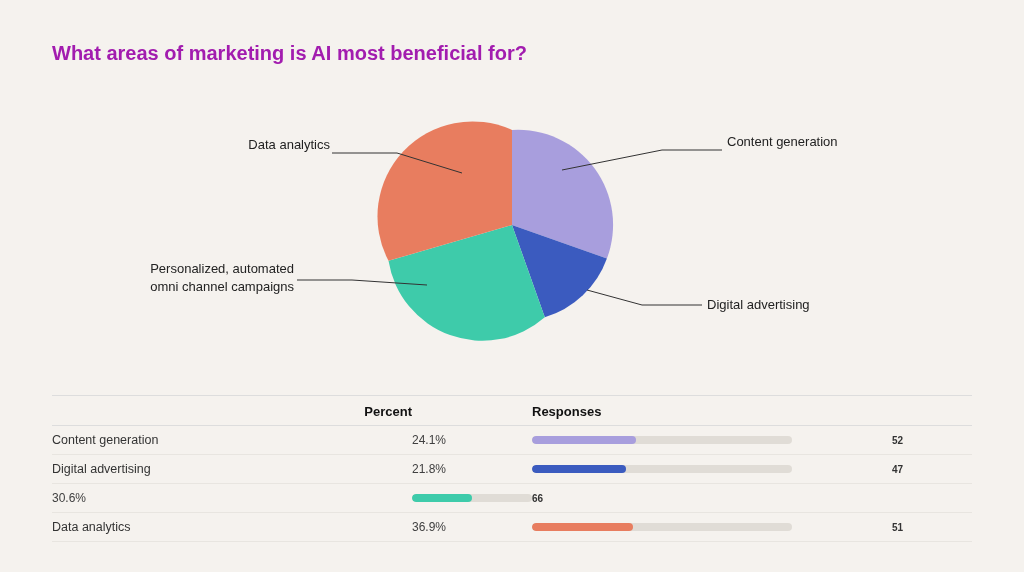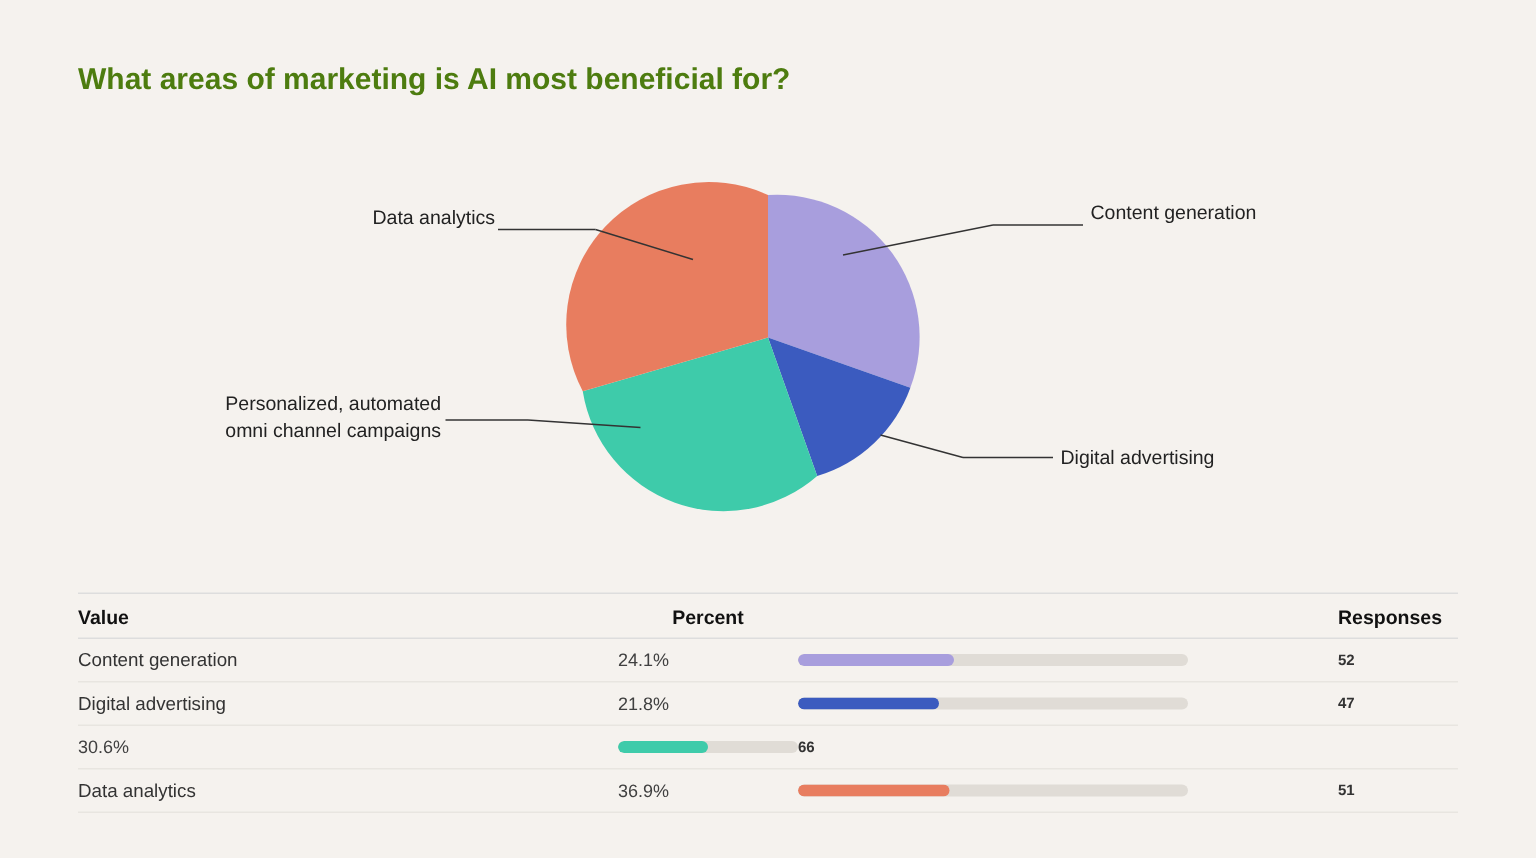--- a/index.html
+++ b/index.html
@@ -16,21 +16,21 @@
     }
 
     .container {
       width: 960px;
       padding: 32px 20px 20px 20px;
     }
 
     .chart-title {
       font-size: 20px;
       font-weight: 700;
-      color: #4d7c0f;
+      color: #a21caf;
       margin-bottom: 20px;
     }
 
     .chart-area {
       display: flex;
       justify-content: center;
       align-items: center;
       position: relative;
       height: 280px;
       margin-bottom: 30px;
@@ -48,21 +48,21 @@
       padding: 8px 0 6px 0;
       border-bottom: 1px solid #ddd;
     }
 
     .table-header span {
       font-size: 13px;
       font-weight: 700;
       color: #111;
     }
 
-    .table-header .col-percent { text-align: center; }
+    .table-header .col-percent { text-align: right; }
     .table-header .col-bar { text-align: left; }
     .table-header .col-responses { }
 
     .table-row {
       display: grid;
       grid-template-columns: 1fr 120px 1fr 80px;
       padding: 7px 0;
       border-bottom: 1px solid #e8e5e0;
       align-items: center;
     }
@@ -136,21 +136,20 @@
       <text x="162" y="196" font-size="13" fill="#222" font-family="Arial, sans-serif" text-anchor="end">omni channel campaigns</text>
 
       <line x1="455" y1="195" x2="510" y2="210" stroke="#333" stroke-width="1"></line>
       <line x1="510" y1="210" x2="570" y2="210" stroke="#333" stroke-width="1"></line>
       <text x="575" y="214" font-size="13" fill="#222" font-family="Arial, sans-serif">Digital advertising</text>
     </svg>
   </div>
 
   <div class="table-section">
     <div class="table-header">
-      <span class="col-value">Value</span>
       <span class="col-percent">Percent</span>
       <span class="col-bar"></span>
       <span class="col-responses">Responses</span>
     </div>
 
     <div class="table-row">
       <span class="col-value">Content generation</span>
       <span class="col-percent">24.1%</span>
       <div class="col-bar-cell">
         <div class="bar-track">

